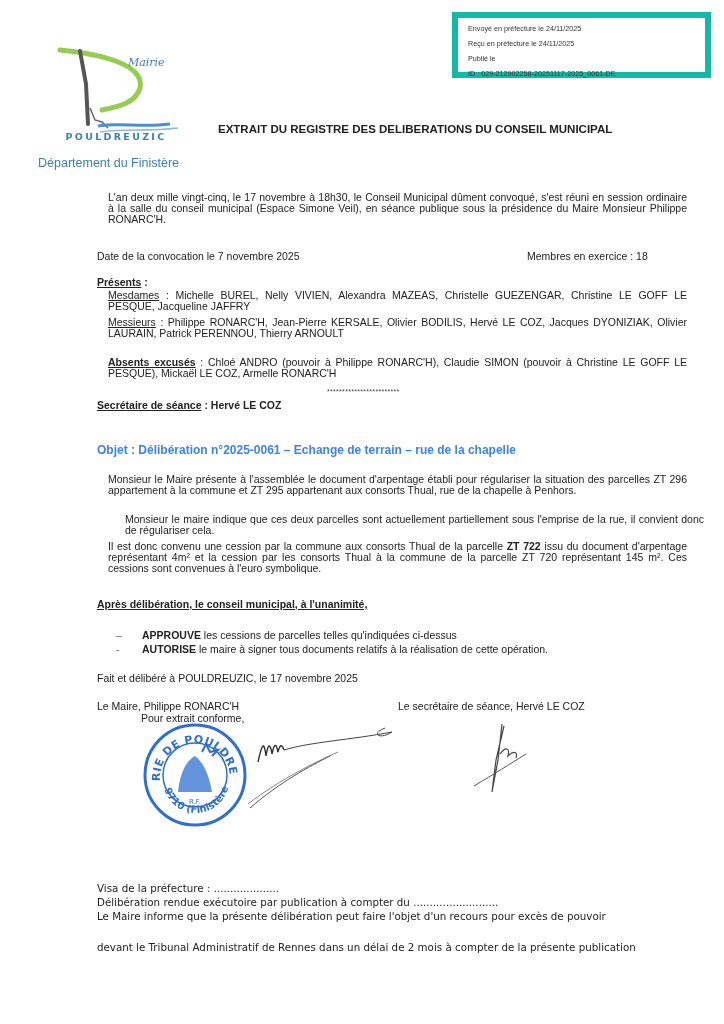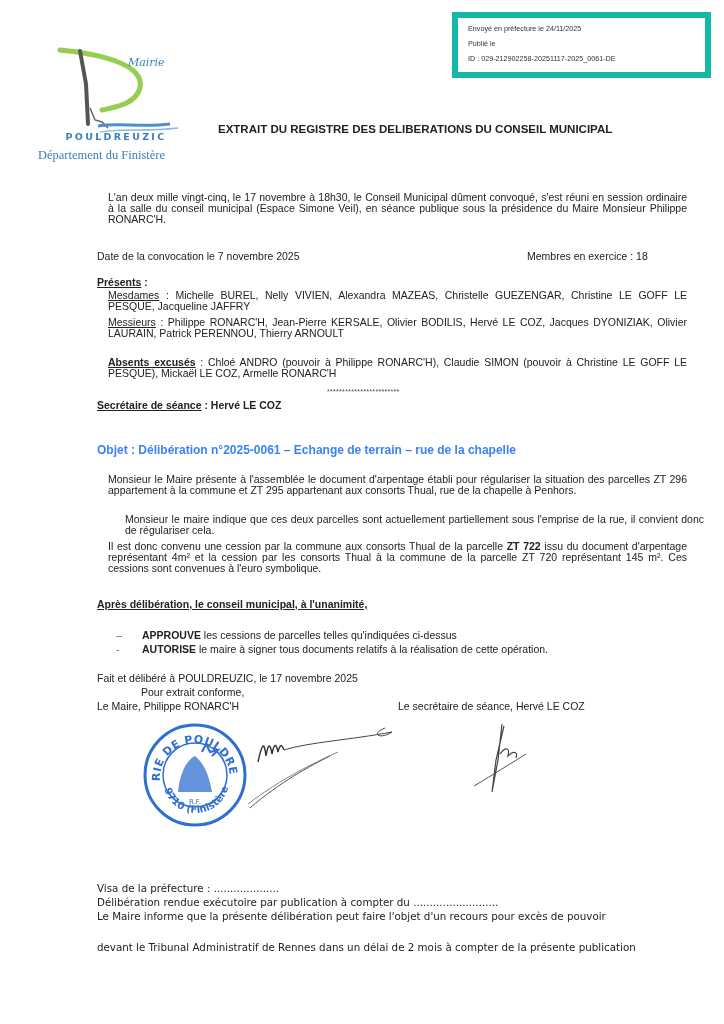--- a/index.html
+++ b/index.html
@@ -13,21 +13,21 @@
       border: 6px solid #14b8a6; box-sizing: border-box;
       padding: 3px 0 0 10px;
     }
     .stamp-box div { font-size: 7.2px; line-height: 15px; color: #333; white-space: nowrap; }
     .logo { left: 40px; top: 46px; width: 150px; height: 90px; }
     .logo-name {
       left: 36px; top: 131px; width: 160px; font-size: 9.5px; letter-spacing: 2.3px;
       color: #3a7fb8; font-weight: bold; text-align: center; font-family: "DejaVu Sans", sans-serif;
     }
     .dept {
-      left: 38px; top: 148px; font-size: 12.5px; color: #3a7fb8; font-family: Liberation Serif, serif;
+      left: 38px; top: 156px; font-size: 12.5px; color: #3a7fb8; font-family: Liberation Sans, sans-serif;
       white-space: nowrap;
     }
     .main-title {
       left: 218px; top: 123px; font-size: 11.5px; font-weight: bold; color: #222; white-space: nowrap;
     }
     .para {
       left: 108px; width: 579px; font-size: 10.5px; line-height: 11px; text-align: justify; color: #222;
     }
     .line { font-size: 10.5px; line-height: 13.4px; white-space: nowrap; color: #222; }
     u { text-decoration: underline; }
@@ -35,20 +35,21 @@
     .stars { left: 327px; top: 388px; font-size: 7px; letter-spacing: 0.3px; color: #444; }
     .objet { left: 97px; top: 443px; font-size: 12px; font-weight: bold; color: #3b82f6; white-space: nowrap; }
     .dash { display: inline-block; width: 26px; color: #666; }
     .footer { left: 97px; font-size: 10.3px; line-height: 13.6px; font-family: "DejaVu Sans", sans-serif; color: #222; white-space: nowrap; }
   </style>
 </head>
 <body>
 
 <div class="abs stamp-box">
   <div>Envoyé en préfecture le 24/11/2025</div>
+  <div>Reçu en préfecture le 24/11/2025</div>
   <div>Publié le</div>
   <div>ID : 029-212902258-20251117-2025_0061-DE</div>
 </div>
 
 <svg class="abs logo" viewBox="0 0 150 90">
   <path d="M20 4 C60 8 105 18 100 42 C95 60 70 62 62 64" fill="none" stroke="#8cc63f" stroke-width="5" stroke-linecap="round" opacity="0.9"></path>
   <path d="M40 5 L46 38 L48 78" fill="none" stroke="#555" stroke-width="4" stroke-linecap="round"></path>
   <path d="M50 62 L55 74 L62 76 L68 82" fill="none" stroke="#666" stroke-width="1.5"></path>
   <path d="M58 80 C80 76 100 82 130 78" fill="none" stroke="#4a8fd0" stroke-width="3"></path>
   <path d="M60 86 C85 82 105 86 138 82" fill="none" stroke="#8fb8e0" stroke-width="1.5"></path>
@@ -89,21 +90,21 @@
 
 <div class="abs line" style="left:97px; top:598px; font-weight:bold;text-decoration:underline;">Après délibération, le conseil municipal, à l'unanimité,</div>
 <div class="abs line" style="left:116px; top:629px;">
   <span class="dash">–</span><b>APPROUVE</b><span> les cessions de parcelles telles qu'indiquées ci-dessus</span>
 </div>
 <div class="abs line" style="left:116px; top:643px;">
   <span class="dash">-</span><b>AUTORISE</b><span> le maire à signer tous documents relatifs à la réalisation de cette opération.</span>
 </div>
 
 <div class="abs line" style="left:97px; top:672px;">Fait et délibéré à POULDREUZIC, le 17 novembre 2025</div>
-<div class="abs line" style="left:97px; top:686px;padding-left:44px;">Pour extrait conforme,</div>
+<div class="abs line" style="left:97px; top:712px;padding-left:44px;">Pour extrait conforme,</div>
 <div class="abs line" style="left:97px; top:700px;">Le Maire, Philippe RONARC'H</div>
 <div class="abs line" style="left:398px; top:700px;">Le secrétaire de séance, Hervé LE COZ</div>
 
 <svg class="abs" style="left:142px; top:722px; width:106px; height:106px;" viewBox="0 0 106 106">
   <defs>
     <path id="arcTop" d="M18 56 A35 35 0 0 1 88 56"></path>
     <path id="arcBot" d="M22 66 A33 33 0 0 0 86 66"></path>
   </defs>
   <circle cx="53" cy="53" r="50" fill="none" stroke="#2f6fd0" stroke-width="3"></circle>
   <circle cx="53" cy="53" r="32" fill="none" stroke="#2f6fd0" stroke-width="1.5"></circle>

